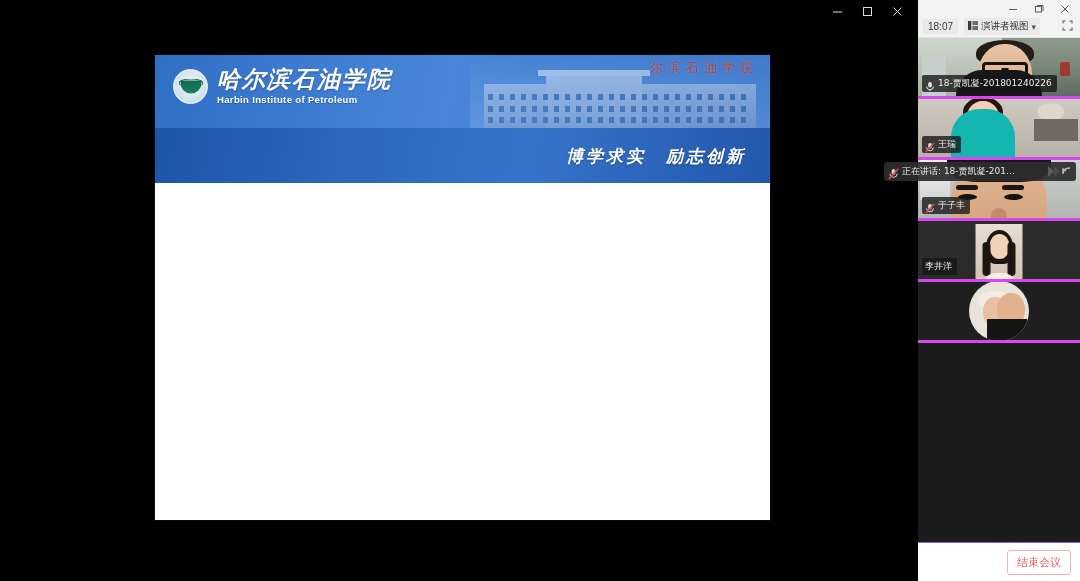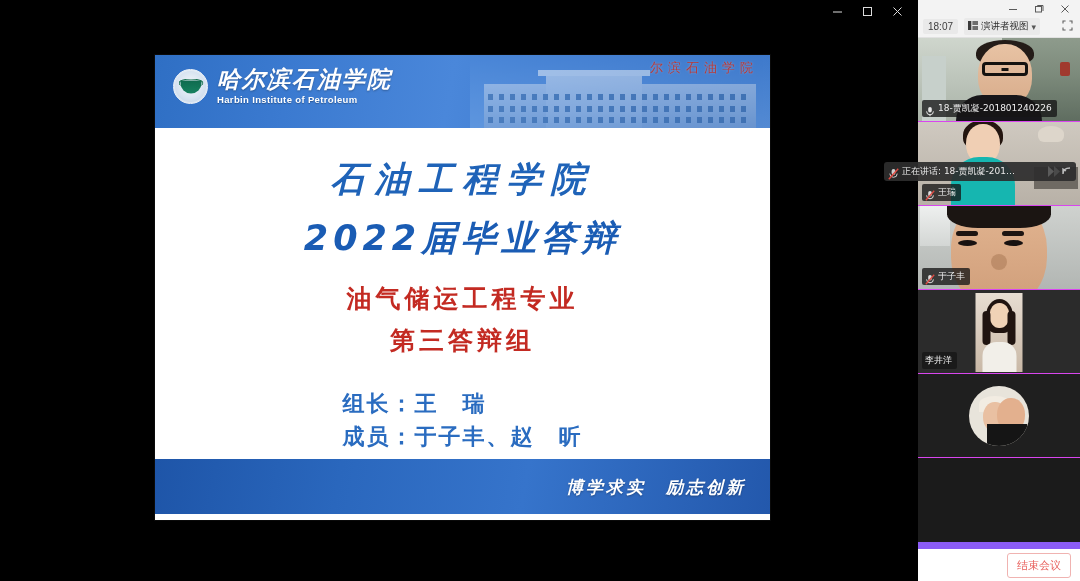--- a/index.html
+++ b/index.html
@@ -96,22 +96,22 @@
   .meet-bar2 { position:absolute; left:0; bottom:0; width:100%; height:21px;
                display:flex; align-items:center; gap:6px; padding:0 5px; }
   .clock { font-size:10px; color:#3c3c3c; font-family:"Liberation Sans", sans-serif;
            background:#e9e9e9; border-radius:2px; padding:2px 5px; }
   .view-sel { display:flex; align-items:center; gap:3px; font-size:9.5px; color:#2e2e2e;
               background:#eaeaea; border-radius:2px; padding:2px 4px; }
   .view-sel .gl { color:#555; font-size:9px; }
   .fs-btn { margin-left:auto; color:#555; font-size:10px; padding:0 2px; }
 
   .tiles { position:absolute; left:0; top:38px; width:162px; height:504px; background:#1b1b1b; }
-  .tile { position:relative; width:162px; height:84px; background:#262626;
-          border-bottom:1px solid #d946ef; overflow:hidden; }
+  .tile { position:relative; width:162px; height:61px; background:#262626;
+          border-bottom:3px solid #d946ef; overflow:hidden; }
   .tile.active { box-shadow:inset 0 0 0 2px #2aa84a; }
   .tile-media { position:absolute; inset:0; }
 
   
   .m1 { background:linear-gradient(180deg,#8e9b8c 0%,#7c8a7b 45%,#5f6d60 100%); }
   .m1 .wall { position:absolute; left:0; top:0; width:52%; height:100%;
               background:linear-gradient(180deg,#cfd6cd 0%,#aab3a8 100%); }
   .m1 .door { position:absolute; left:4px; top:18px; width:24px; height:66px; background:#c7d0cb; }
   .m1 .head { position:absolute; left:54%; top:6px; transform:translateX(-50%);
               width:54px; height:62px; border-radius:48% 48% 44% 44%;
@@ -200,21 +200,21 @@
   
   .speaking { position:absolute; left:-34px; top:124px; width:192px; height:19px;
               background:rgba(45,45,45,.93); border-radius:3px;
               display:flex; align-items:center; gap:4px; padding:0 4px; z-index:20; }
   .speaking .txt { font-family:"DejaVu Sans", sans-serif; font-size:9px; color:#e9e9e9;
                    white-space:nowrap; overflow:hidden; text-overflow:ellipsis; flex:1; }
   .speaking .arrows { display:flex; align-items:center; gap:1px; flex:none; }
 
   
   .meet-bottom { position:absolute; left:0; bottom:0; width:162px; height:39px; background:#fff;
-                 border-top:7px solid #8b5cf6; display:flex; align-items:center;
+                 border-top:1px solid #8b5cf6; display:flex; align-items:center;
                  justify-content:flex-end; padding-right:9px; }
   .end-btn { font-family:"DejaVu Sans", sans-serif; font-size:11px; color:#e8615d;
              border:1px solid #f0b3b1; border-radius:3px; padding:4px 9px; background:#fff; cursor:pointer; }
 </style>
 </head>
 <body>
 
 <div class="screen">
 
   <div class="top-accent-wrap">
@@ -262,31 +262,20 @@
 
         <div class="brand">
           <div class="logo-seal"></div>
           <div>
             <div class="brand-cn">哈尔滨石油学院</div>
             <div class="brand-en">Harbin Institute of Petroleum</div>
           </div>
         </div>
       </div>
 
-      <div class="slide-body">
-        <div class="t-main">石油工程学院</div>
-        <div class="t-main2">2022届毕业答辩</div>
-        <div class="t-red">油气储运工程专业</div>
-        <div class="t-red2">第三答辩组</div>
-        <div class="roster">
-          <div>组长：王　瑞</div>
-          <div>成员：于子丰、赵　昕</div>
-          <div>秘书：李井洋</div>
-        </div>
-      </div>
 
       <div class="slide-footer">
         <div class="motto">博学求实　励志创新</div>
       </div>
 
     </div>
   </div>
 
   <div class="meet">
 

